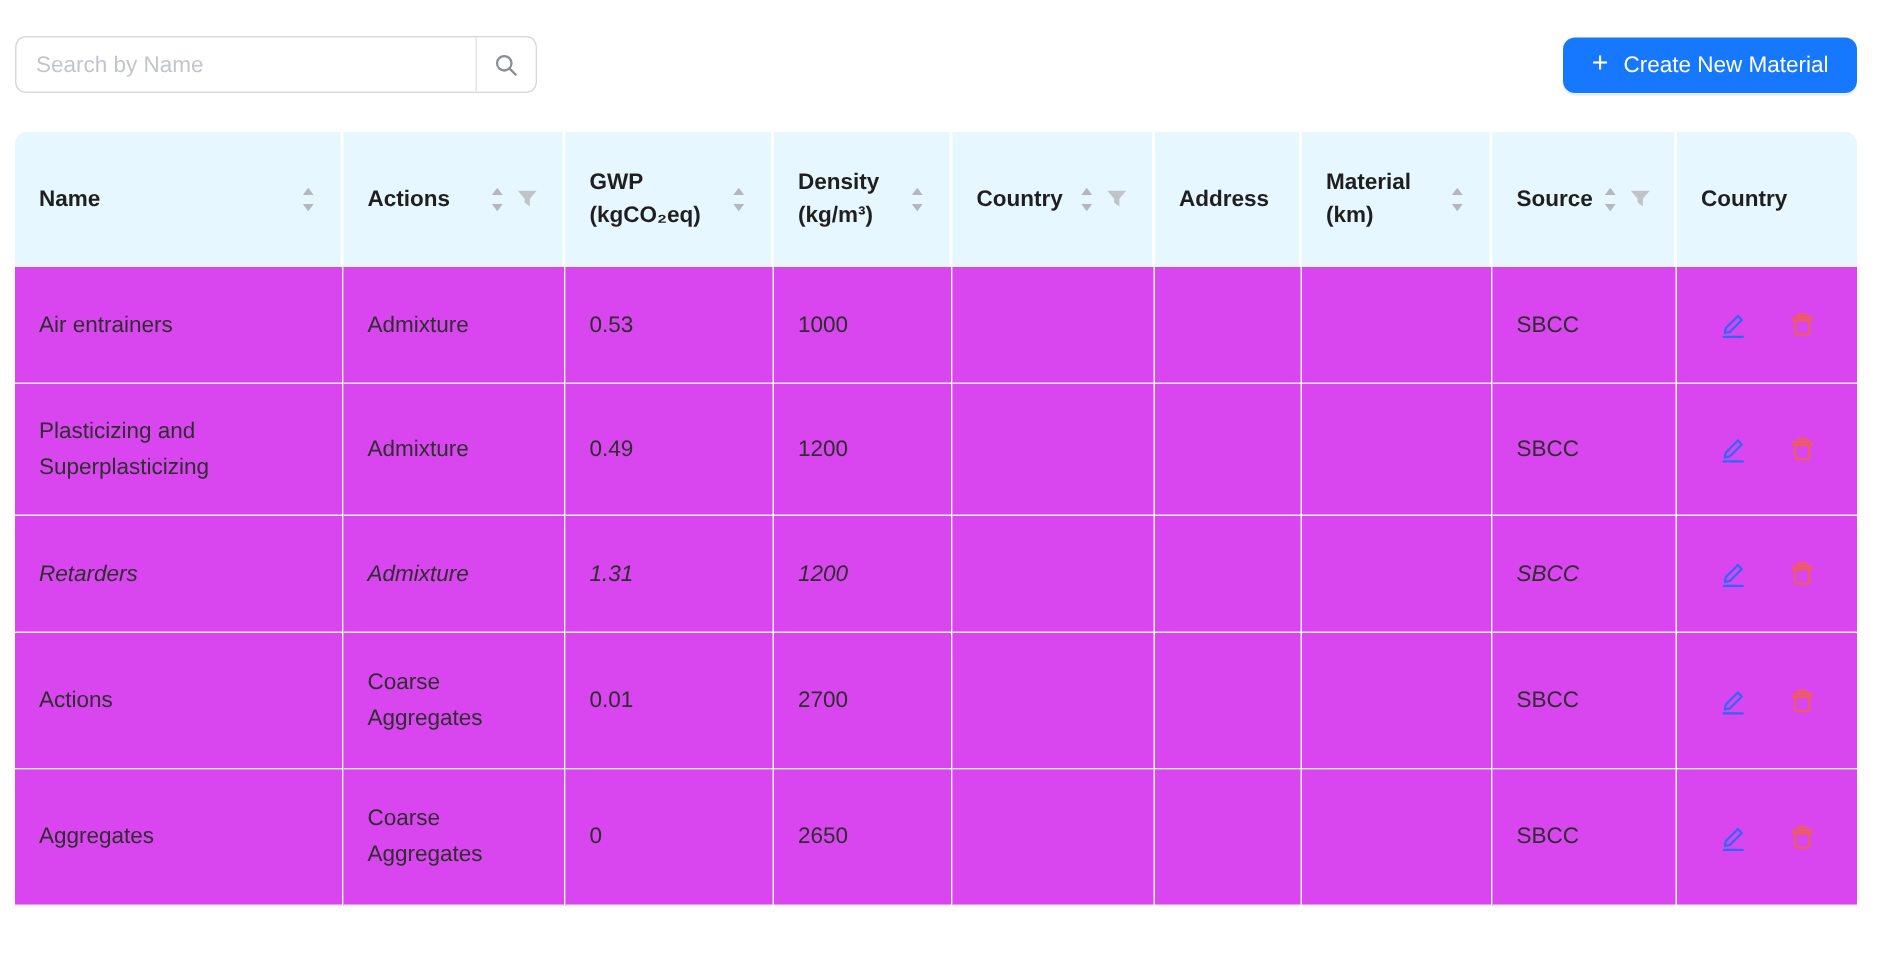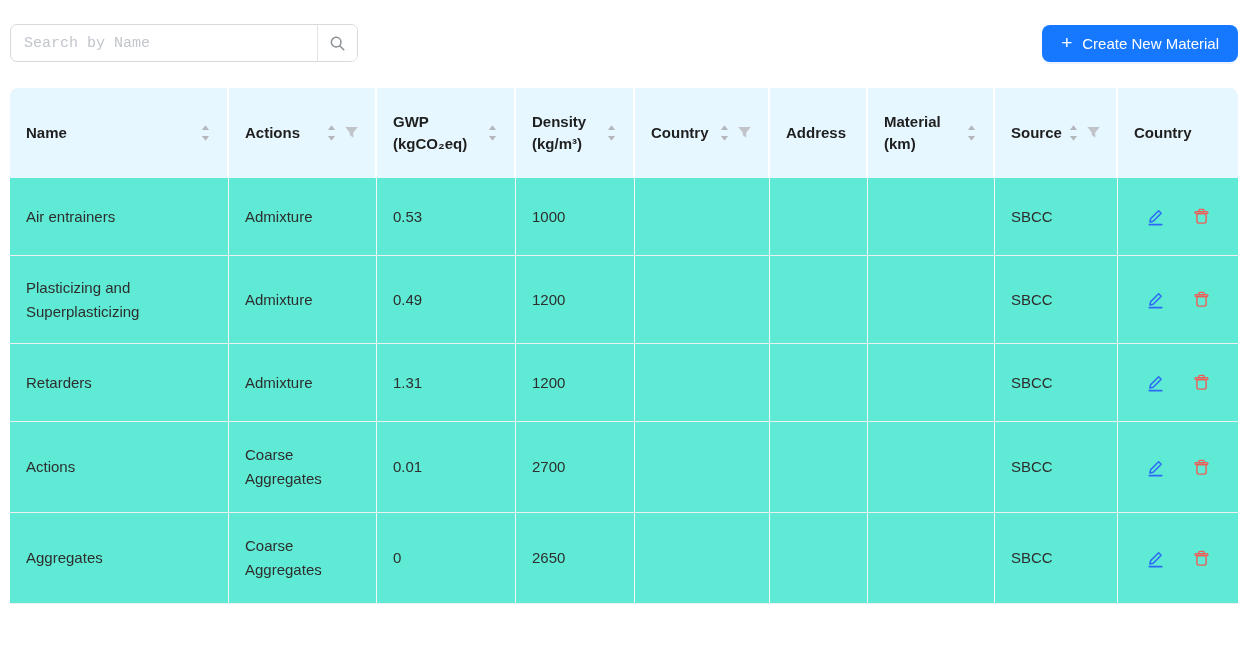--- a/index.html
+++ b/index.html
@@ -40,21 +40,21 @@
     background: #fff;
     overflow: hidden;
   }
   .search-group input {
     flex: 1;
     border: none;
     outline: none;
     padding: 0 13px;
     font-size: 15px;
     color: #333;
-    font-family: Liberation Mono, monospace;
+    font-family: Liberation Sans, sans-serif;
     background: transparent;
   }
   .search-group input::placeholder { color: #c2c6cc; }
   .search-btn {
     width: 40px;
     border: none;
     border-left: 1px solid #e3e3e3;
     background: #fff;
     display: flex;
     align-items: center;
@@ -109,21 +109,21 @@
   }
   .th-label { word-wrap: break-word; }
   .th-icons { display: flex; align-items: center; gap: 7px; flex-shrink: 0; }
 
   table.mat-table tbody td {
     padding: 8px 16px;
     font-size: 15px;
     color: #2e2e2e;
     vertical-align: middle;
     border-bottom: 1px solid #f0f0f0;
-    background: #5eead4;
+    background: #d946ef;
     line-height: 24px;
     word-wrap: break-word;
   }
   table.mat-table tbody td:not(:last-child) { border-right: 1px solid #f5f5f5; }
 
   .action-buttons { display: flex; align-items: center; gap: 27px; padding-left: 12px; }
   .icon-btn {
     background: none; border: none; padding: 0; margin: 0;
     cursor: pointer; display: flex; align-items: center;
   }
@@ -313,21 +313,21 @@
               <button class="icon-btn">
                 <svg width="19" height="19" viewBox="0 0 19 19" fill="none">
   <rect x="6.9" y="2.4" width="5.2" height="2.2" rx="0.8" stroke="#ef5d58" stroke-width="1.4"></rect>
   <rect x="3.1" y="4.6" width="12.8" height="1.9" rx="0.9" stroke="#ef5d58" stroke-width="1.4"></rect>
   <rect x="4.9" y="6.5" width="9.2" height="9.6" rx="1.8" stroke="#ef5d58" stroke-width="1.4"></rect>
                 </svg>
               </button>
             </div>
           </td>
         </tr>
-        <tr style="height: 78px;">
+        <tr style="height: 78px; font-style: italic;">
           <td>Retarders</td>
           <td>Admixture</td>
           <td>1.31</td>
           <td>1200</td>
           <td></td>
           <td></td>
           <td></td>
           <td>SBCC</td>
           <td>
             <div class="action-buttons">

